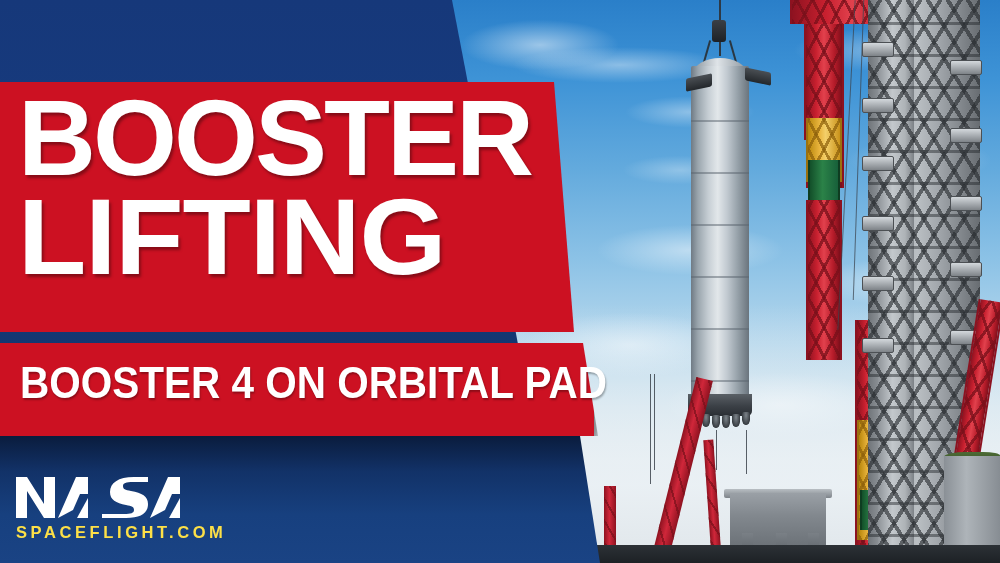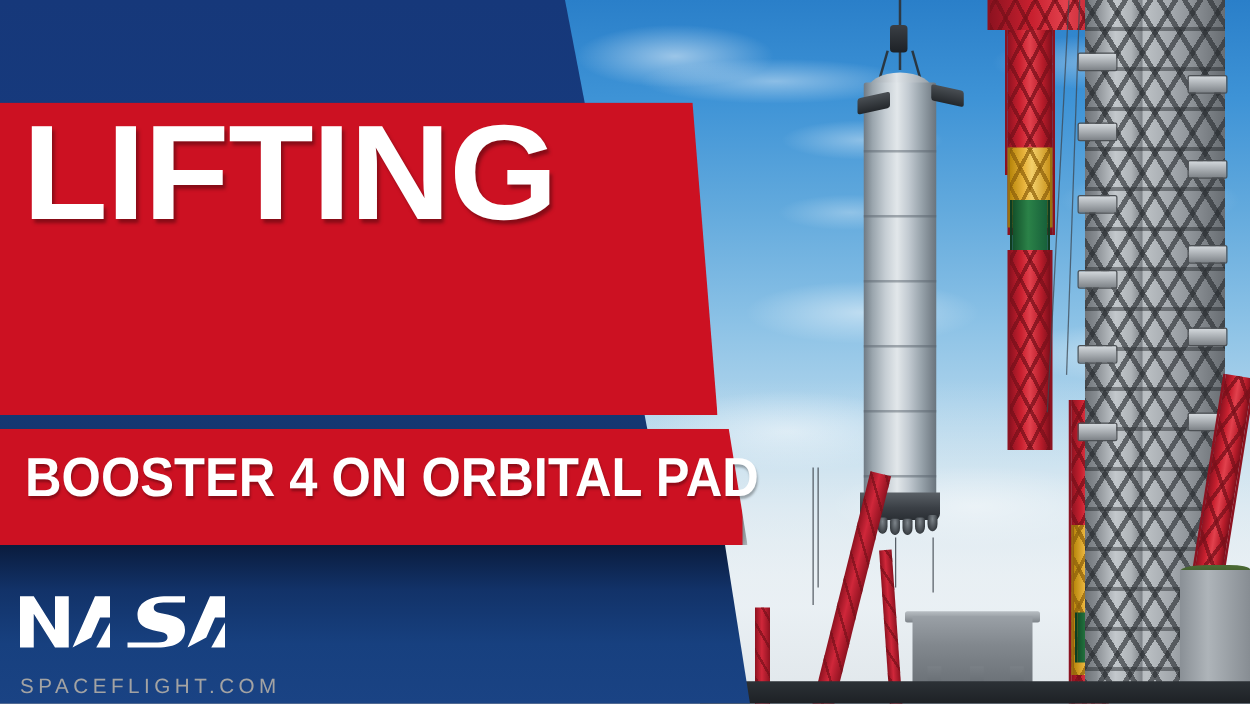--- a/index.html
+++ b/index.html
@@ -308,24 +308,24 @@
   }
 
   
   .logo {
     position: absolute;
     left: 14px; top: 474px;
     width: 200px;
   }
   .logo svg { display: block; }
   .logo-sub {
-    margin-top: 20px;
-    color: #a3a3a3;
+    margin-top: 3px;
+    color: #fde047;
     font-size: 16.5px;
-    font-weight: normal;
+    font-weight: bold;
     letter-spacing: 3.6px;
     white-space: nowrap;
     padding-left: 2px;
   }
 </style>
 </head>
 <body>
 
 <div id="thumbnail">
 
@@ -416,20 +416,21 @@
     <div class="mount-leg" style="left:776px;"></div>
     <div class="mount-leg" style="left:808px;"></div>
     <div class="pad-deck"></div>
   </div>
 
   <div class="blue-panel"></div>
   <div class="blue-panel-lower"></div>
 
   <div class="banner-main"></div>
   <div class="title-block">
+    <span class="title-line l1">BOOSTER</span>
     <span class="title-line l2">LIFTING</span>
   </div>
 
   <div class="banner-sub"></div>
   <div class="subtitle">BOOSTER 4 ON ORBITAL PAD</div>
 
   <div class="logo">
     <svg width="176" height="46" viewBox="0 0 176 46" aria-hidden="true">
       <g fill="#ffffff">
 

